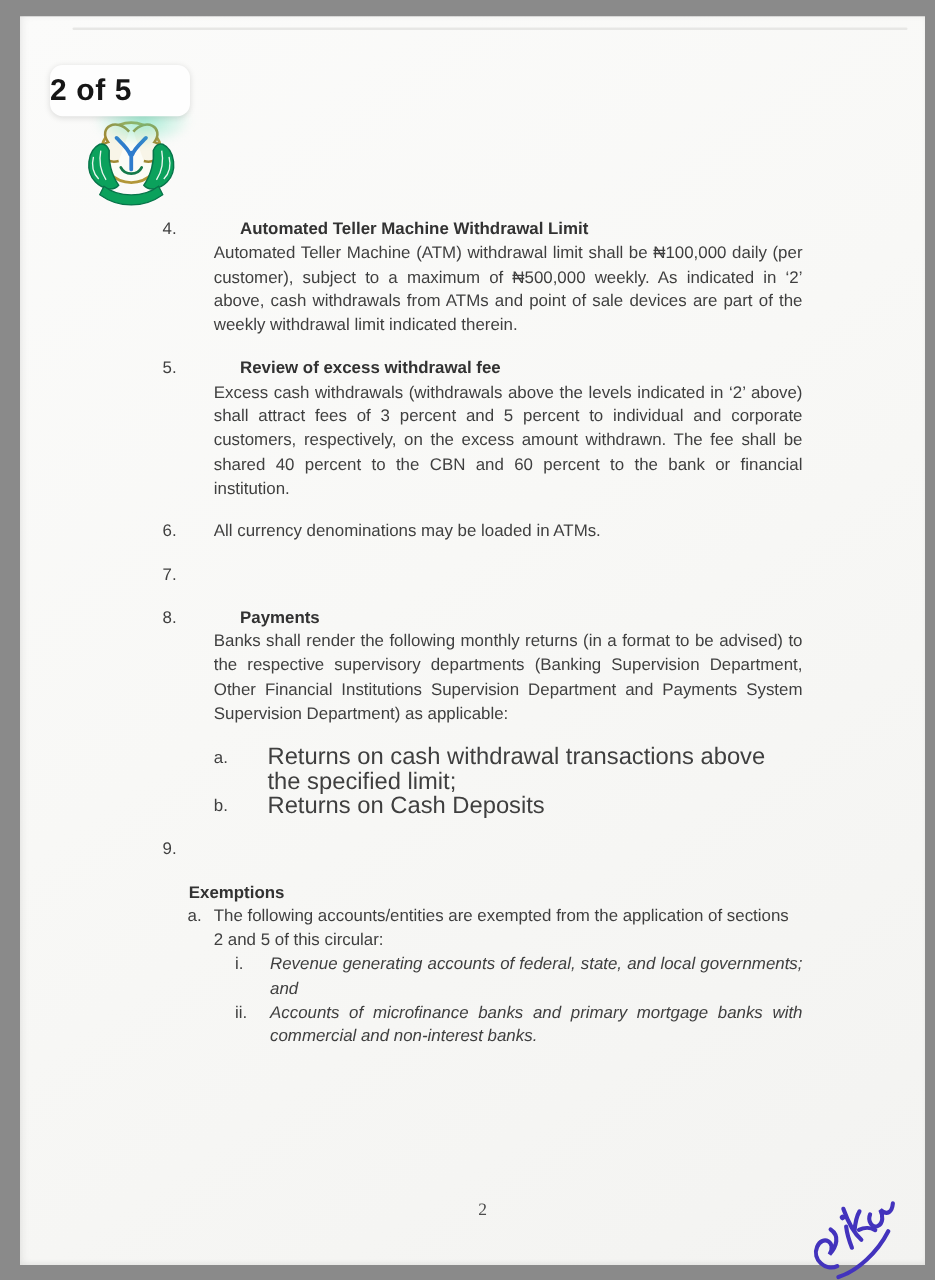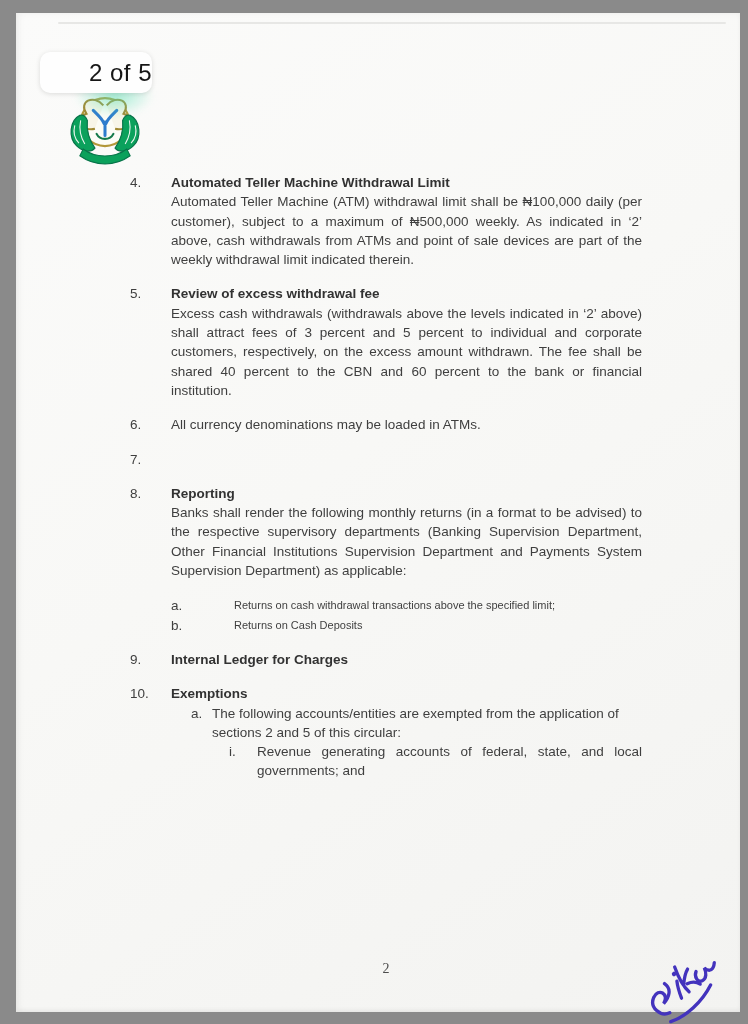--- a/index.html
+++ b/index.html
@@ -15,46 +15,46 @@
     box-shadow:inset 3px 0 6px rgba(0,0,0,0.05), inset 0 -2px 4px rgba(0,0,0,0.04);
   }
   .scan-line {
     position:absolute; top:9px; left:42px; right:14px; height:2px;
     background:#e7e7e5; border-radius:1px;
   }
   .badge {
     position:absolute; left:24px; top:39px; width:112px; height:41px;
     background:#fefefe; border-radius:10px;
     box-shadow:0 1px 5px rgba(0,0,0,0.13);
-    display:flex; align-items:center; justify-content:flex-end;
-    font-size:24px; font-weight:normal; color:#161616; letter-spacing:0.5px;
+    display:flex; align-items:center; justify-content:flex-start;
+    font-size:24px; font-weight:bold; color:#161616; letter-spacing:0.5px;
     z-index:3;
   }
   .glow {
     position:absolute; left:58px; top:62px; width:80px; height:42px;
     background:radial-gradient(ellipse at center, rgba(88,224,179,0.55) 0%, rgba(88,224,179,0) 70%);
     filter:blur(3px); z-index:2;
   }
   .logo { position:absolute; left:47px; top:75px; width:84px; height:80px; z-index:1; }
   .doc { position:absolute; left:114px; top:160px; width:512px; color:#3f3f3f; }
   .sec { display:flex; margin-bottom:15px; }
   .sec-num { width:41px; flex:0 0 41px; font-size:13.5px; line-height:19.3px; }
   .sec-content { flex:1; }
-  .sec-head { font-size:13.5px; line-height:19.3px; font-weight:bold; color:#323232; }
+  .sec-head { font-size:13.5px; line-height:19.3px; font-weight:bold; color:#323232;margin-left:21px; }
   .sec-text { font-size:13.5px; line-height:19.3px; text-align:justify; }
   .sub-list { margin-top:16px; }
   .sub-row { display:flex; }
   .sub-marker { flex:0 0 43px; font-size:13.5px; line-height:19.3px; }
-  .sub-text { flex:1; font-size:11px; line-height:19.3px;margin-left:20px; }
+  .sub-text { flex:1; font-size:19px; line-height:19.3px; }
   .alpha-row { display:flex; margin-left:20px; }
   .alpha-marker { flex:0 0 21px; font-size:13.5px; line-height:19.3px; }
   .alpha-text { flex:1; font-size:13.5px; line-height:19.3px; }
   .roman-row { display:flex; margin-left:58px; }
   .roman-marker { flex:0 0 28px; font-size:13.5px; line-height:19.3px; }
-  .roman-text { flex:1; font-size:13.5px; line-height:19.3px; text-align:justify; }
+  .roman-text { flex:1; font-size:13.5px; line-height:19.3px; text-align:justify;font-style:italic; }
   .pagenum {
     position:absolute; left:114px; top:948px; width:512px; text-align:center;
     font-family:"Liberation Serif","DejaVu Serif",serif;
     font-size:14px; color:#4c4c4c;
   }
   .signature {
     position:absolute; left:626px; top:942px; width:86px; height:64px;
     transform:rotate(-40deg); transform-origin:center;
   }
 </style>
@@ -111,53 +111,55 @@
 
     <section class="sec">
       <div class="sec-num">7.</div>
       <div class="sec-content">
       </div>
     </section>
 
     <section class="sec">
       <div class="sec-num">8.</div>
       <div class="sec-content">
-        <h3 class="sec-head">Reporting</h3>
+        <h3 class="sec-head">Payments</h3>
         <p class="sec-text">Banks shall render the following monthly returns (in a format to be advised) to the respective supervisory departments (Banking Supervision Department, Other Financial Institutions Supervision Department and Payments System Supervision Department) as applicable:</p>
         <div class="sub-list">
           <div class="sub-row">
             <span class="sub-marker">a.</span>
             <span class="sub-text">Returns on cash withdrawal transactions above the specified limit;</span>
           </div>
           <div class="sub-row">
             <span class="sub-marker">b.</span>
             <span class="sub-text">Returns on Cash Deposits</span>
           </div>
         </div>
       </div>
     </section>
 
     <section class="sec">
       <div class="sec-num">9.</div>
       <div class="sec-content">
-        <h3 class="sec-head">Internal Ledger for Charges</h3>
       </div>
     </section>
 
     <section class="sec">
-      <div class="sec-num">10.</div>
       <div class="sec-content">
         <h3 class="sec-head">Exemptions</h3>
         <div class="alpha-row">
           <span class="alpha-marker">a.</span>
           <p class="alpha-text">The following accounts/entities are exempted from the application of sections 2 and 5 of this circular:</p>
         </div>
         <div class="roman-row">
           <span class="roman-marker">i.</span>
           <p class="roman-text">Revenue generating accounts of federal, state, and local governments; and</p>
+        </div>
+        <div class="roman-row">
+          <span class="roman-marker">ii.</span>
+          <p class="roman-text">Accounts of microfinance banks and primary mortgage banks with commercial and non-interest banks.</p>
         </div>
       </div>
     </section>
 
   </main>
 
   <div class="pagenum">2</div>
 
   <div class="signature">
     <svg viewBox="0 0 70 46" width="86" height="57">

